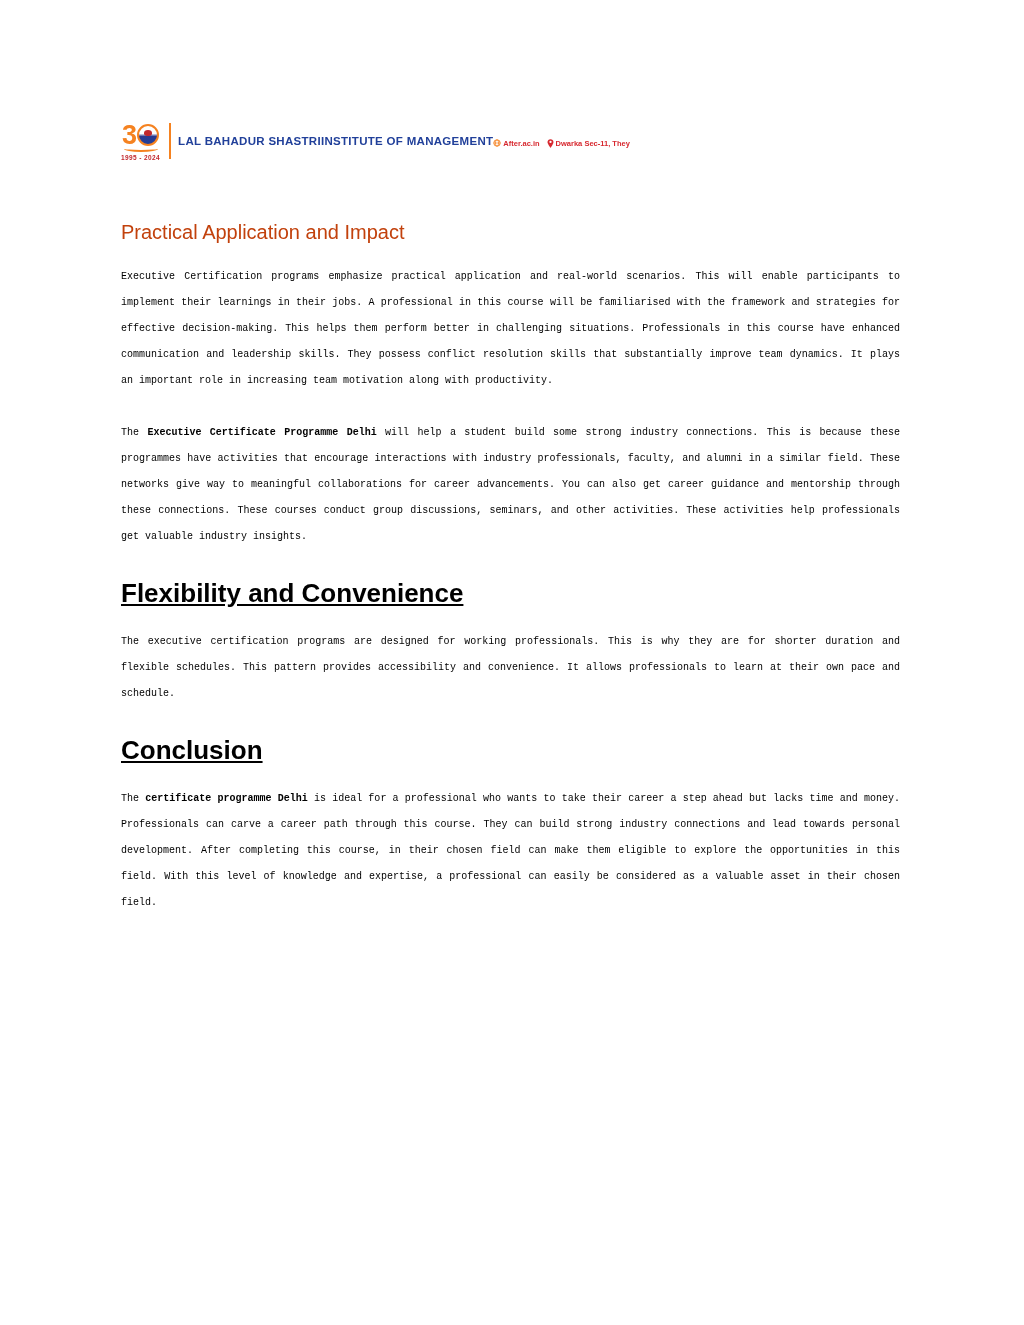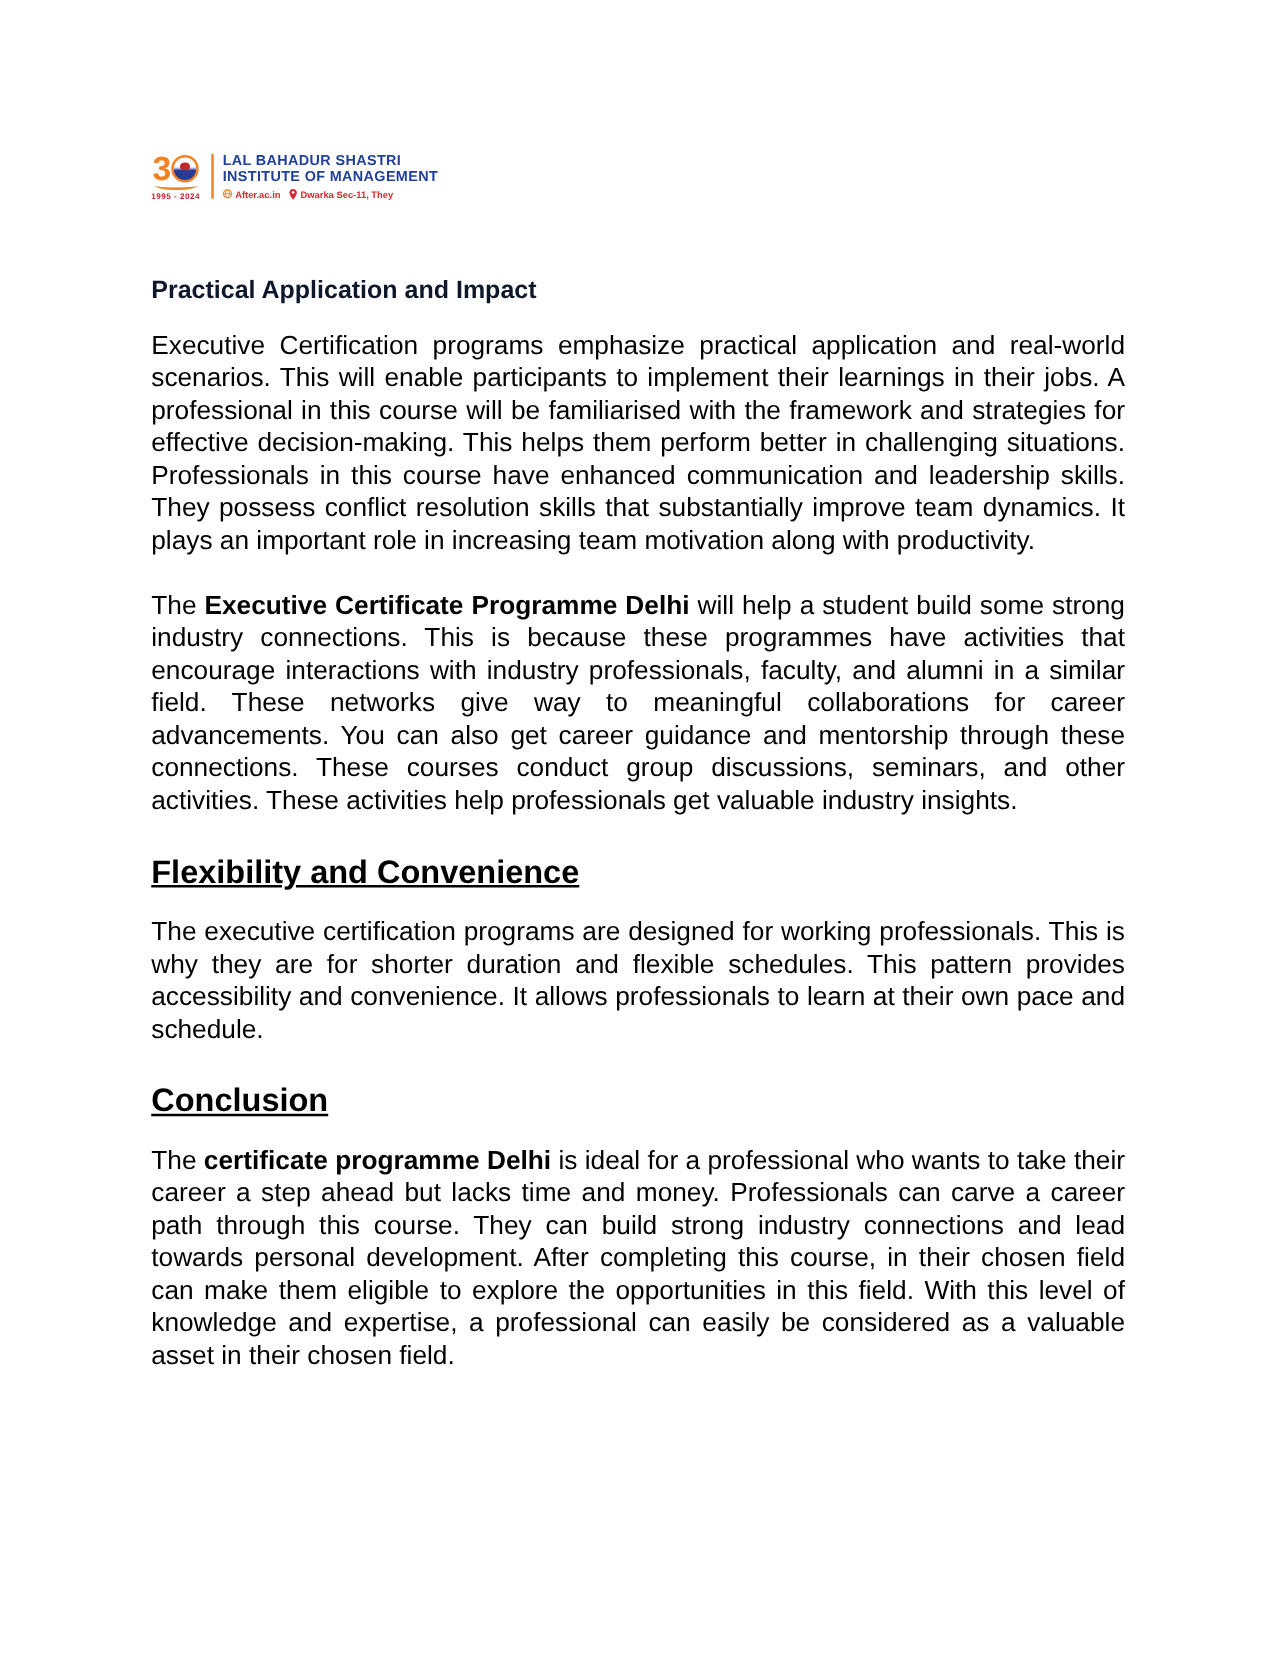--- a/index.html
+++ b/index.html
@@ -70,21 +70,21 @@
     letter-spacing: 0.4px;
     margin-top: 2px;
     white-space: nowrap;
   }
   .logo-divider {
     width: 2px;
     height: 36px;
     background: #F58220;
     margin: 0 7px 0 2px;
   }
-  .logo-text { display: flex; flex-direction: column; justify-content: center; }
+  .logo-text { display: flex; flex-direction: row; justify-content: center; align-items: flex-end; }
   .logo-name {
     color: #21409A;
     font-weight: 700;
     font-size: 11.5px;
     line-height: 13px;
     letter-spacing: 0.3px;
     white-space: nowrap;
   }
   .logo-contact {
     display: flex;
@@ -95,40 +95,41 @@
     color: #D7282F;
     white-space: nowrap;
   }
   .logo-contact .mini-icon { display: inline-flex; margin-right: 2px; }
   .logo-contact .seg { margin-right: 7px; display: inline-flex; align-items: center; }
 
   
   .doc { width: 782px; }
   .doc h3 {
     font-size: 20px;
-    font-weight: 700;
+    font-weight: 400;
     margin: 26px 0 20px 0;
     line-height: 24px;
-    color: #0f172a;
+    color: #c2410c;
   }
   .doc h3.first { margin-top: 0; }
   .doc h2 {
     font-size: 26px;
     font-weight: 700;
     margin: 28px 0 20px 0;
     line-height: 31px;
     color: #000000;
     text-decoration: underline;
   }
   .doc p {
-    font-size: 21px;
+    font-size: 10px;
     line-height: 26px;
     text-align: justify;
     margin: 0 3px 26px 0;
     color: #000000;
+    font-family: Liberation Mono, monospace;
   }
   .doc p strong { font-weight: 700; }
 </style>
 </head>
 <body>
 
 <div class="page">
 
   <div class="logo-block">
     <div class="logo-mark">

